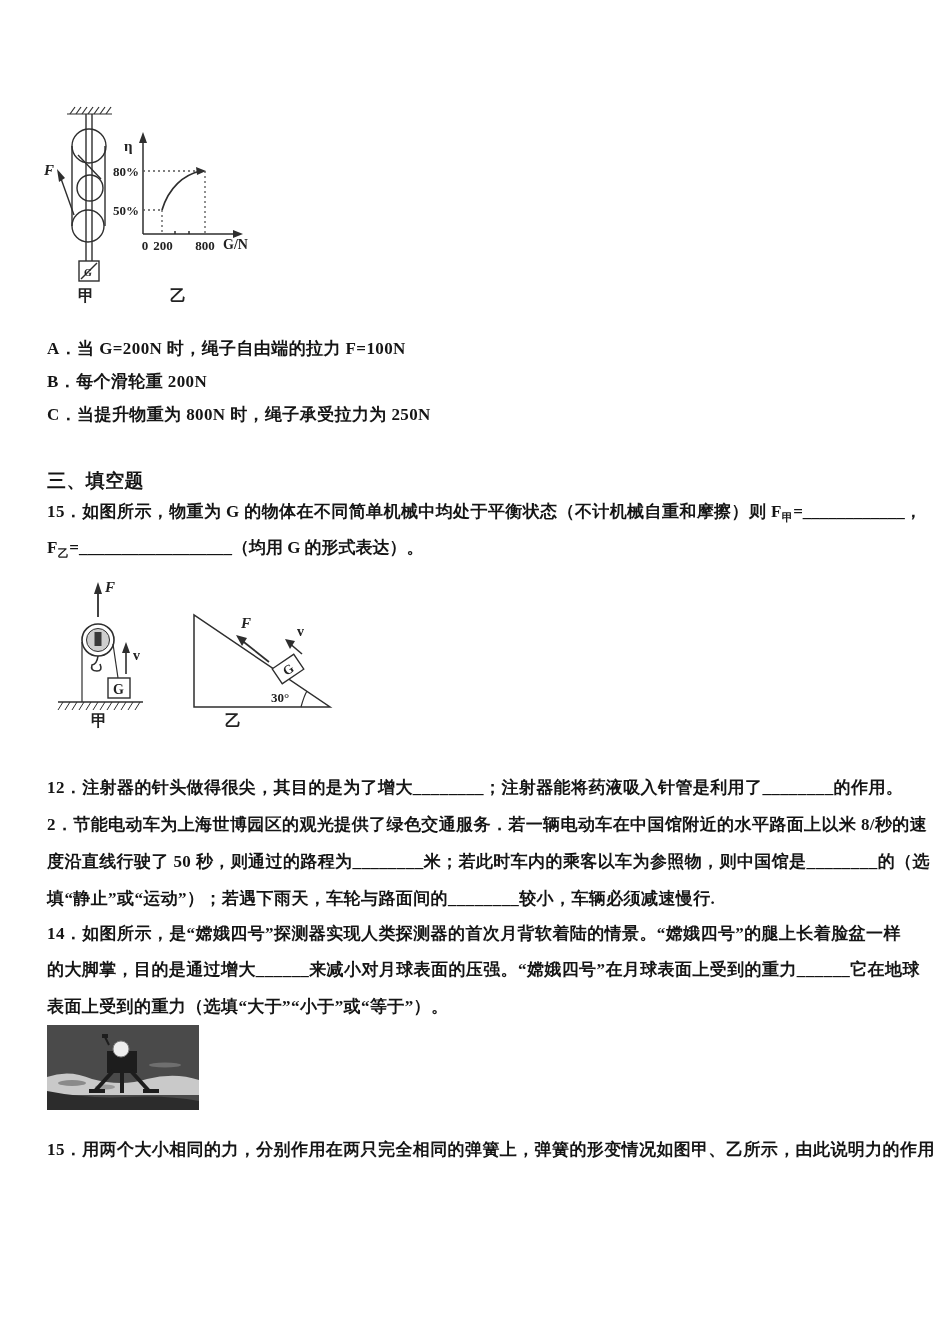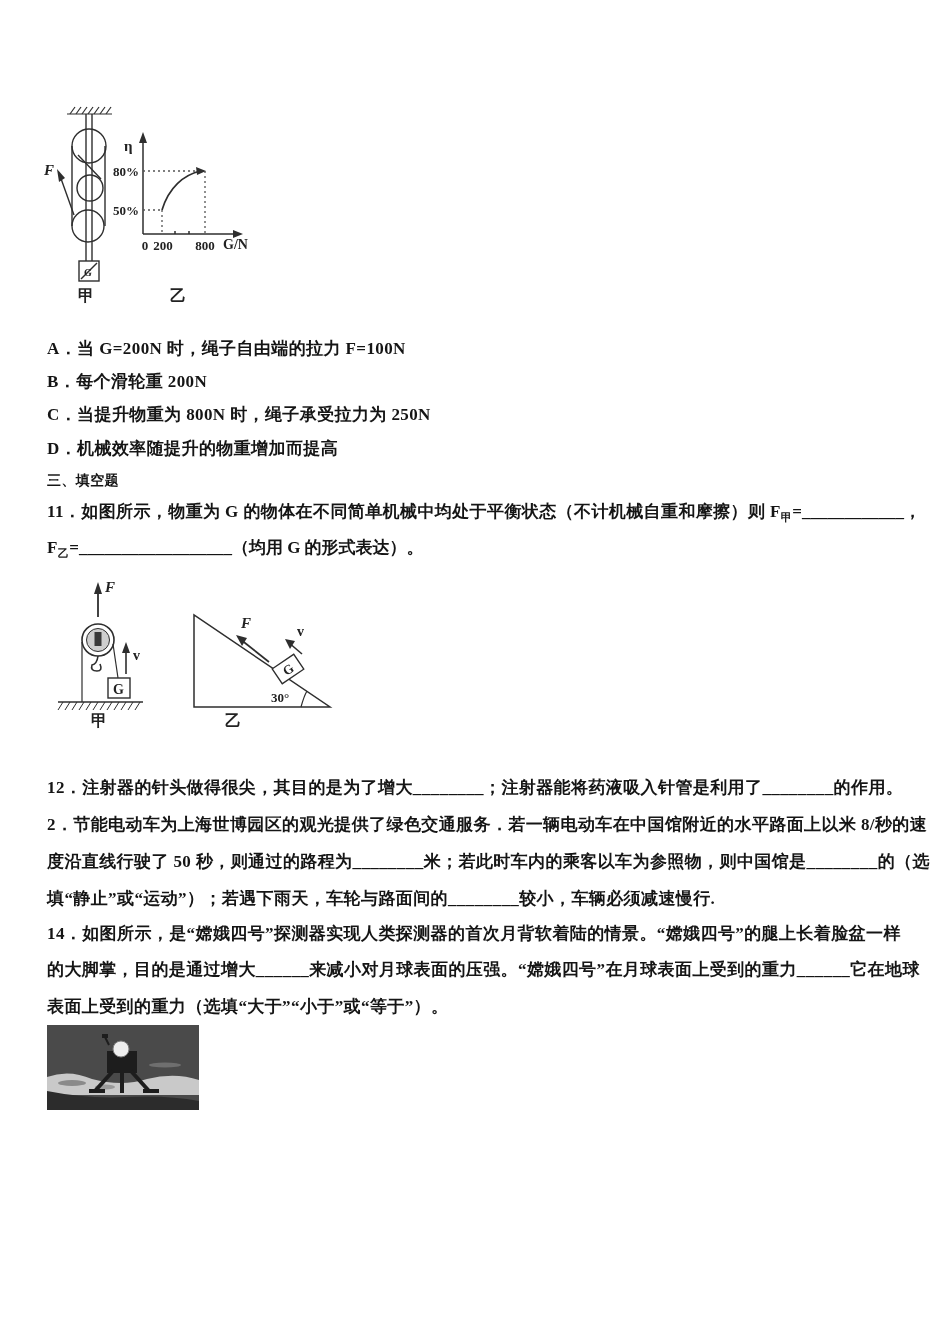--- a/index.html
+++ b/index.html
@@ -15,21 +15,21 @@
   .line{
     position:absolute;
     left:47px;
     font-size:17px;
     font-weight:600;
     letter-spacing:0.4px;
     white-space:nowrap;
     line-height:22px;
   }
   .line sub{font-size:11px;font-weight:600;}
-  .section-title{font-size:14px;font-weight:700;}
+  .section-title{font-size:19px;font-weight:700;}
   .fig{position:absolute;}
   svg text{font-family:"Liberation Serif","DejaVu Serif",serif;fill:#222;}
   .blank{letter-spacing:0;}
 </style>
 </head>
 <body>
 
 <div class="page">
 
   <svg class="fig" style="left:40px;top:103px;" width="225" height="205" viewBox="0 0 225 205">
@@ -87,25 +87,24 @@
       <text x="123" y="147" font-size="13" font-weight="bold" text-anchor="middle">200</text>
       <text x="165" y="147" font-size="13" font-weight="bold" text-anchor="middle">800</text>
       <text x="183" y="146" font-size="14" font-weight="bold">G/N</text>
       <text x="130" y="198" font-size="16" font-weight="bold">乙</text>
     </g>
   </svg>
 
   <div class="line" style="top:338px;">A．当 G=200N 时，绳子自由端的拉力 F=100N</div>
   <div class="line" style="top:371px;">B．每个滑轮重 200N</div>
   <div class="line" style="top:404px;">C．当提升物重为 800N 时，绳子承受拉力为 250N</div>
-  <div class="line" style="top:438px;">D．机械效率随提升的物重增加而提高</div>
 
   <div class="line section-title" style="top:470px;">三、填空题</div>
 
-  <div class="line" style="top:501px;"><span>11．如图所示，物重为 G 的物体在不同简单机械中均处于平衡状态（不计机械自重和摩擦）则 F</span><sub>甲</sub><span class="blank">=____________，</span></div>
+  <div class="line" style="top:501px;"><span>15．如图所示，物重为 G 的物体在不同简单机械中均处于平衡状态（不计机械自重和摩擦）则 F</span><sub>甲</sub><span class="blank">=____________，</span></div>
   <div class="line" style="top:537px;"><span>F</span><sub>乙</sub><span class="blank">=__________________（均用 G 的形式表达）。</span></div>
 
   <svg class="fig" style="left:55px;top:572px;" width="290" height="162" viewBox="0 0 290 162">
 
     <g>
       <line x1="43" y1="45" x2="43" y2="14" stroke="#2e2e2e" stroke-width="1.8"></line>
       <polygon points="43,10 39,22 47,22" fill="#2e2e2e"></polygon>
       <circle cx="43" cy="68" r="16" fill="none" stroke="#2e2e2e" stroke-width="1.6"></circle>
       <circle cx="43" cy="68" r="11.5" fill="#cfcfcf" stroke="#2e2e2e" stroke-width="1"></circle>
       <rect x="39.5" y="60" width="7" height="14" fill="#3a3a3a"></rect>
@@ -178,14 +177,15 @@
       <line x1="84" y1="46" x2="102" y2="66" stroke="#1d1d1d" stroke-width="4"></line>
       <line x1="75" y1="48" x2="75" y2="68" stroke="#1d1d1d" stroke-width="4"></line>
       <rect x="42" y="64" width="16" height="4" fill="#1d1d1d"></rect>
       <rect x="96" y="64" width="16" height="4" fill="#1d1d1d"></rect>
       <circle cx="74" cy="24" r="8" fill="#efefef" stroke="#7c7c7c" stroke-width="1"></circle>
       <line x1="62" y1="20" x2="58" y2="12" stroke="#1d1d1d" stroke-width="2"></line>
       <rect x="55" y="9" width="6" height="4" fill="#1d1d1d"></rect>
     </g>
   </svg>
 
+  <div class="line" style="top:1139px;">15．用两个大小相同的力，分别作用在两只完全相同的弹簧上，弹簧的形变情况如图甲、乙所示，由此说明力的作用</div>
 
 </div>
 
 </body></html>

